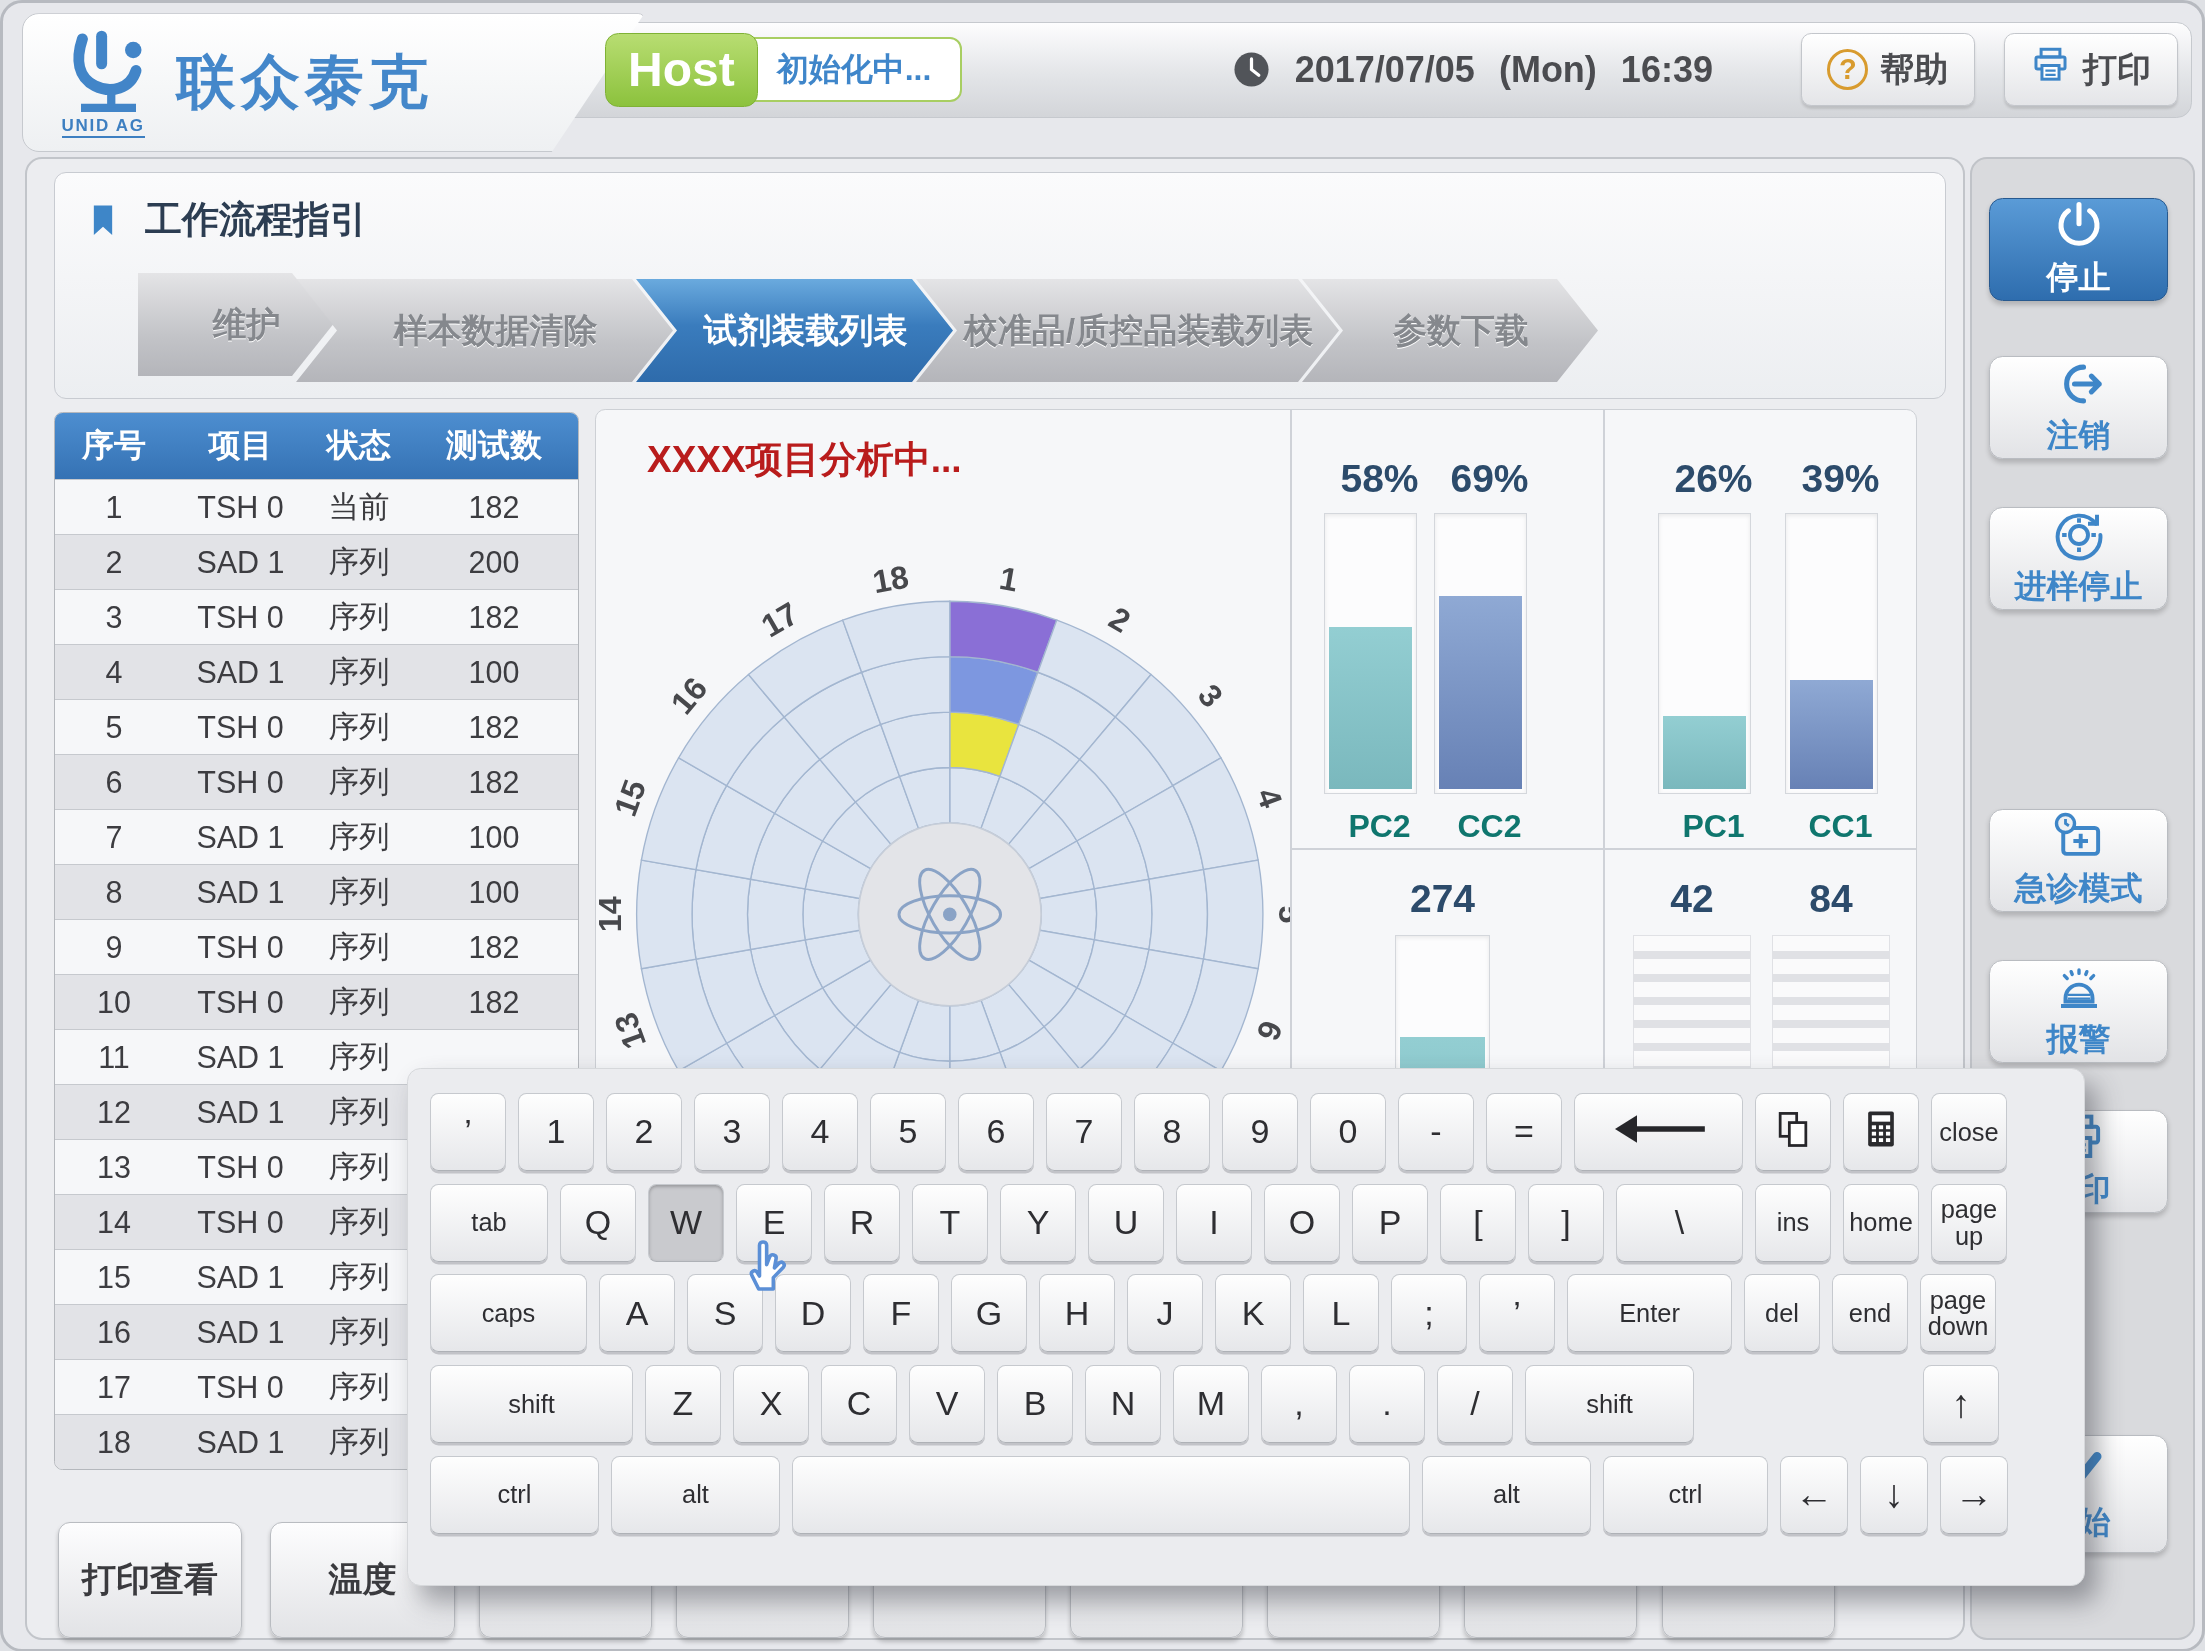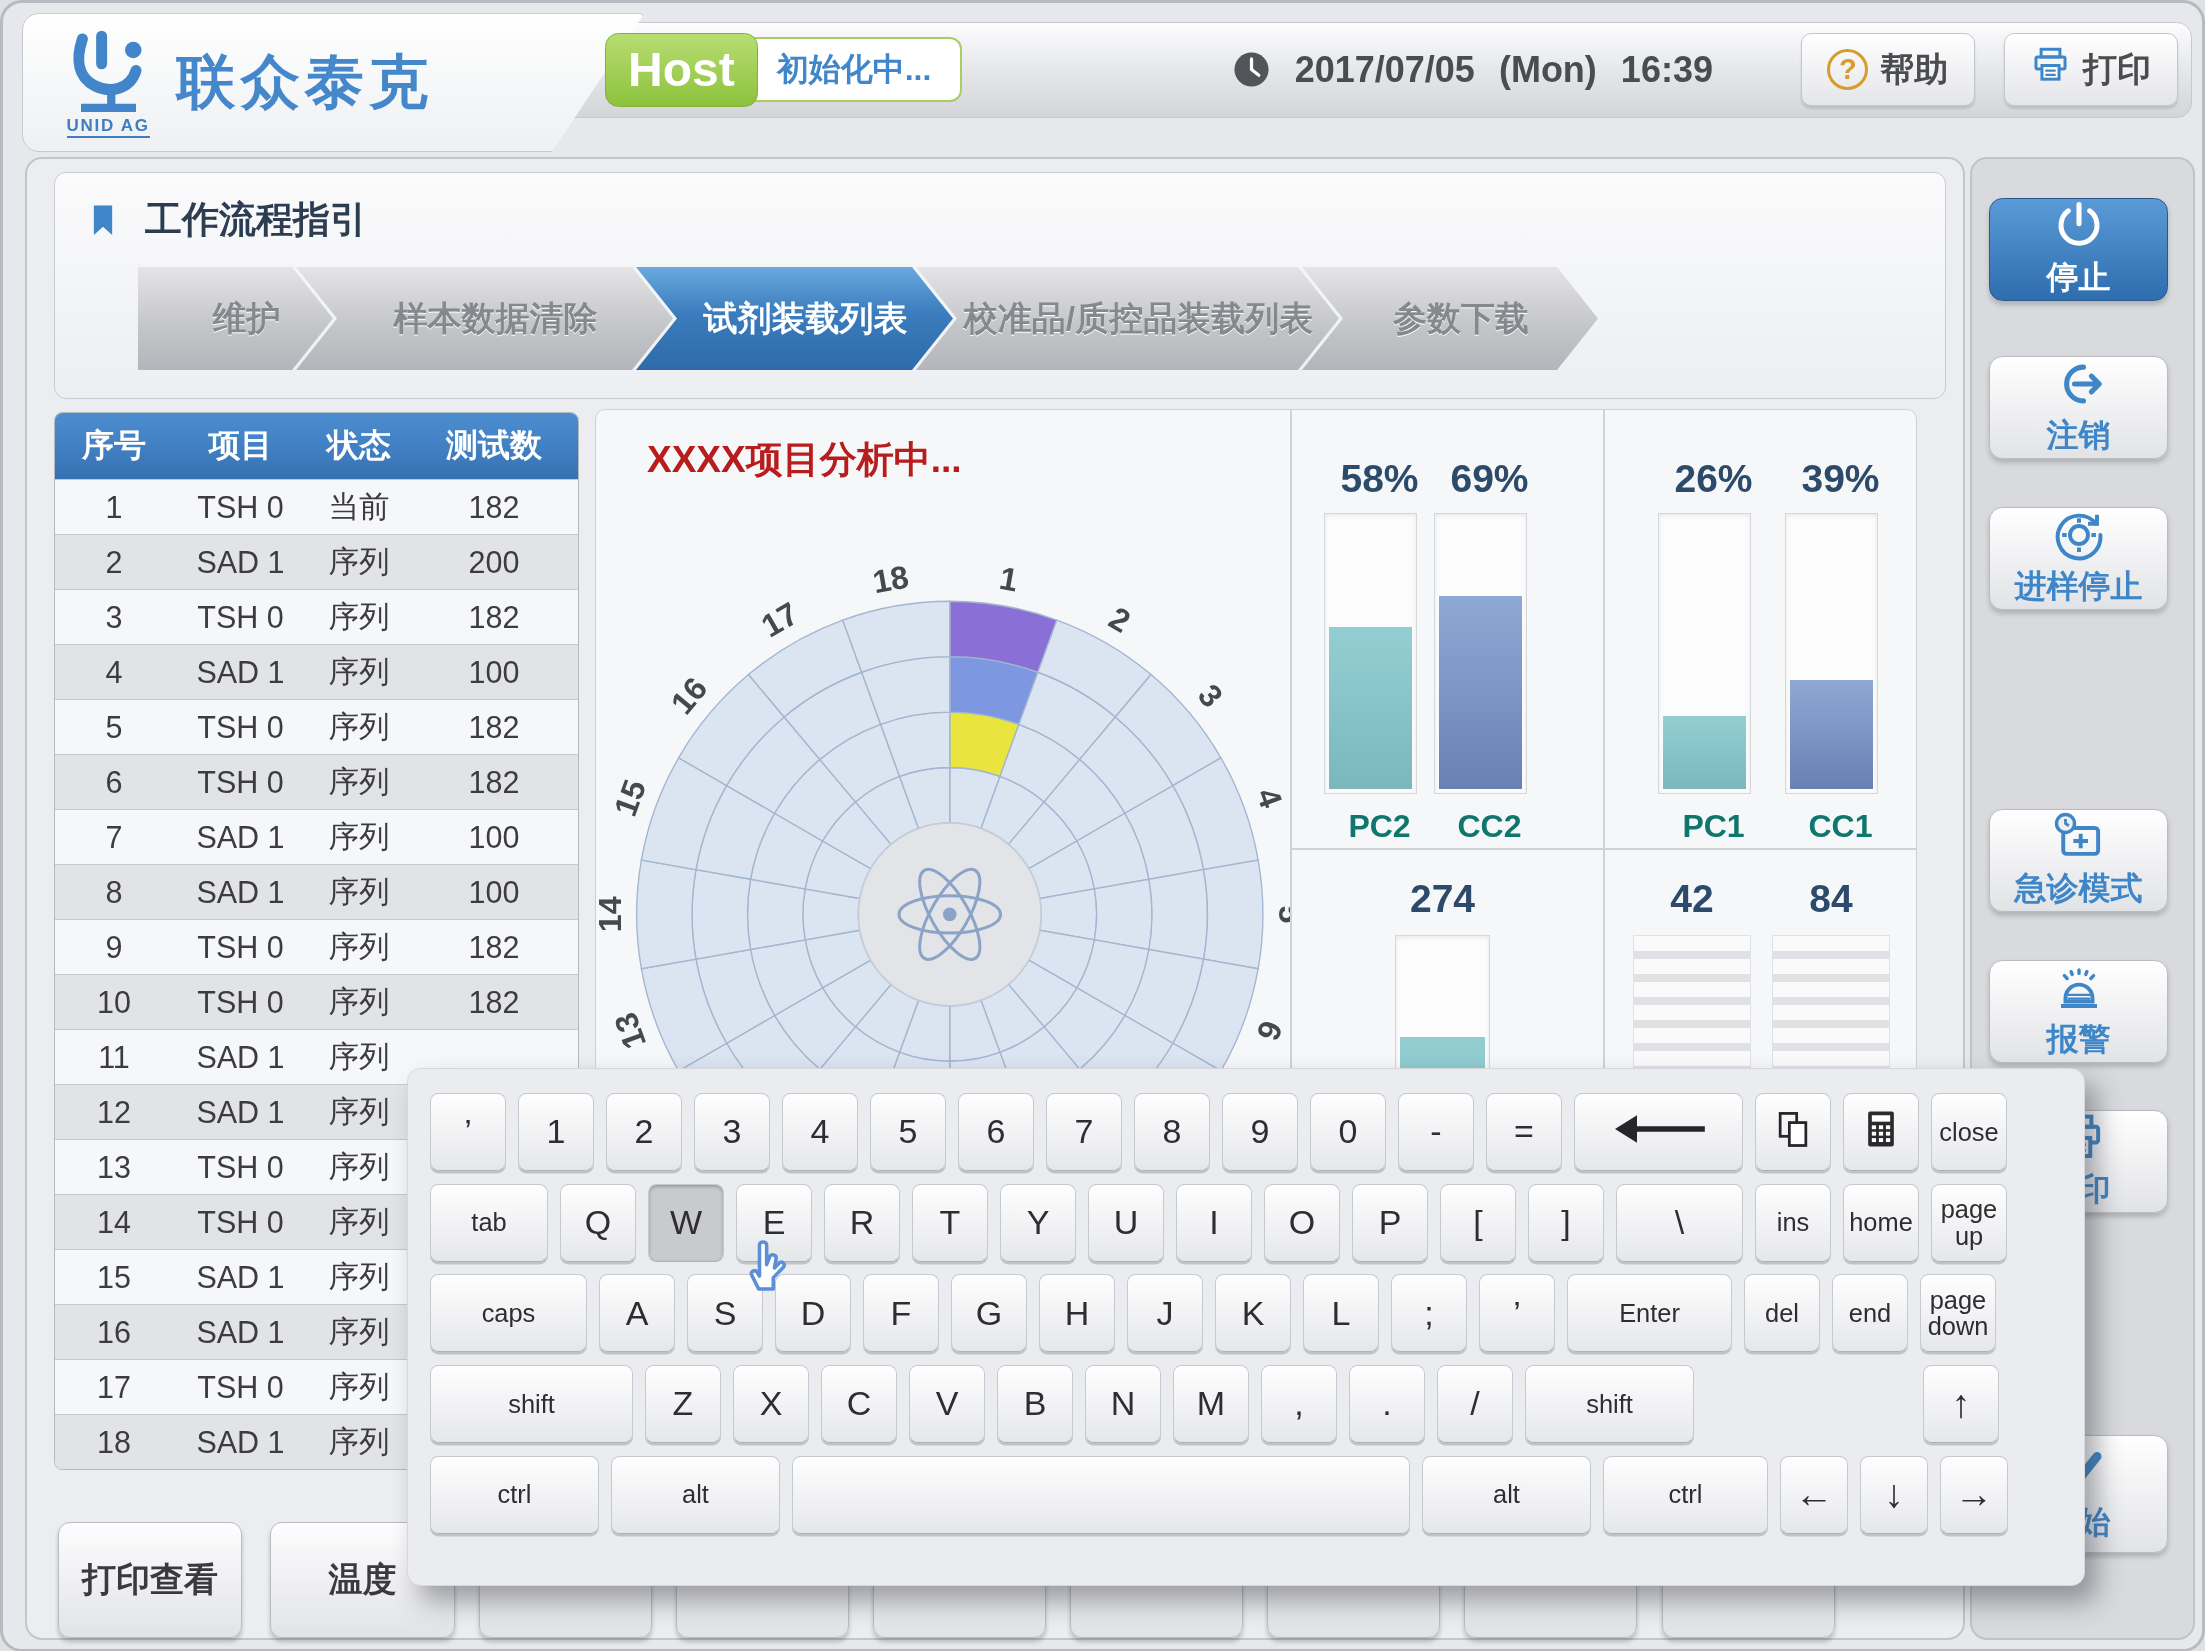--- a/index.html
+++ b/index.html
@@ -9,21 +9,21 @@
             border:3.4px solid #b7bac0; border-radius:22px; overflow:hidden; }
 
   
   .topstrip { position:absolute; left:542px; top:18.6px; width:1647px; height:96px;
     background:linear-gradient(180deg,#fdfdfe,#e3e5e8 55%,#d3d5d9);
     border:1.7px solid #c6c9ce; border-radius:15.2px; display:flex; align-items:center; padding:0 13.5px 0 59px; }
   .logo-panel { position:absolute; left:18.6px; top:10.2px; width:623px; height:139px;
     background:linear-gradient(180deg,#ffffff,#eef0f2); border:1.7px solid #c6c9ce;
     border-radius:17px 6.8px 6.8px 17px; clip-path:polygon(0 0,100% 0,calc(100% - 93px) 100%,0 100%);
     display:flex; align-items:center; padding-left:39px; gap:22px; }
-  .logo-ic { display:flex; flex-direction:column; align-items:center; }
+  .logo-ic { display:flex; flex-direction:column; align-items:flex-start; }
   .logo-ic svg { width:93px; height:88px; }
   .logo-sub { font-size:17px; font-weight:bold; color:#3d7fc1; letter-spacing:1.7px; border-bottom:2.5px solid #3d7fc1; }
   .brand { font-size:59px; font-weight:bold; color:#4487ca; letter-spacing:5.1px; }
   .host-wrap { display:flex; align-items:center; }
   .host-badge { background:linear-gradient(180deg,#b8dd72,#8cc23d); color:#fff; font-size:48px; font-weight:bold;
     padding:8.5px 22px; border-radius:13.5px; border:1.7px solid #7fb235; position:relative; z-index:2; }
   .host-status { background:#fff; border:2.5px solid #a8ce62; border-radius:12px; color:#3f86ca;
     font-size:32px; font-weight:bold; padding:8.5px 29px 8.5px 41px; margin-left:-24px; }
   .datetime { display:flex; align-items:center; gap:24px; margin-left:auto; margin-right:59px;
     color:#4b4c50; font-size:36px; font-weight:bold; }
@@ -46,21 +46,21 @@
     background:linear-gradient(180deg,#fbfbfc,#eceef1); border:1.7px solid #c8cbd1; border-radius:12px; }
   .wf-title { display:flex; align-items:center; gap:31px; margin:22px 0 0 37px;
     font-size:37px; font-weight:bold; color:#2c3d52; }
   .wf-title svg { width:22px; height:30.5px; }
   .tabs { display:flex; align-items:center; margin:22px 0 0 83px; }
   .tab { position:relative; height:103px; display:flex; align-items:center; justify-content:center;
     background:linear-gradient(180deg,#e4e4e6,#c3c4c8 60%,#b4b5ba);
     clip-path:polygon(0 0,calc(100% - 41px) 0,100% 50%,calc(100% - 41px) 100%,0 100%);
     font-size:34px; font-weight:bold; color:#85888d; text-shadow:0 0.8px 0 #fff; }
   .tab.notch { margin-left:-37px;
-    clip-path:polygon(0 0,calc(100% - 41px) 0,100% 50%,calc(100% - 41px) 100%,0 100%,41px 50%); }
+    clip-path:polygon(0 0,calc(100% - 41px) 0,100% 50%,calc(100% - 41px) 100%,0 100%,41px 50%);margin-top:12px; }
   .tab.last {
     clip-path:polygon(0 0,calc(100% - 13.5px) 0,100% 25%,100% 75%,calc(100% - 13.5px) 100%,0 100%,41px 50%); }
   .tab.active { background:linear-gradient(180deg,#6aaade,#3a7cbd 45%,#2e6bab); color:#fff; text-shadow:none; }
   .tab span { padding-left:22px; }
 
   
   .rtable { position:absolute; left:51px; top:409px; width:525px; border:1.7px solid #b5b8bd; border-radius:8.5px; overflow:hidden; }
   .thead { display:flex; background:linear-gradient(180deg,#4d8ed0,#3572b4); height:66px; align-items:center;
     color:#fff; font-size:32px; font-weight:bold; }
   .trow { display:flex; height:55px; align-items:center; font-size:30.5px; color:#3c3c40; border-top:0.8px solid #c6c9ce; }

